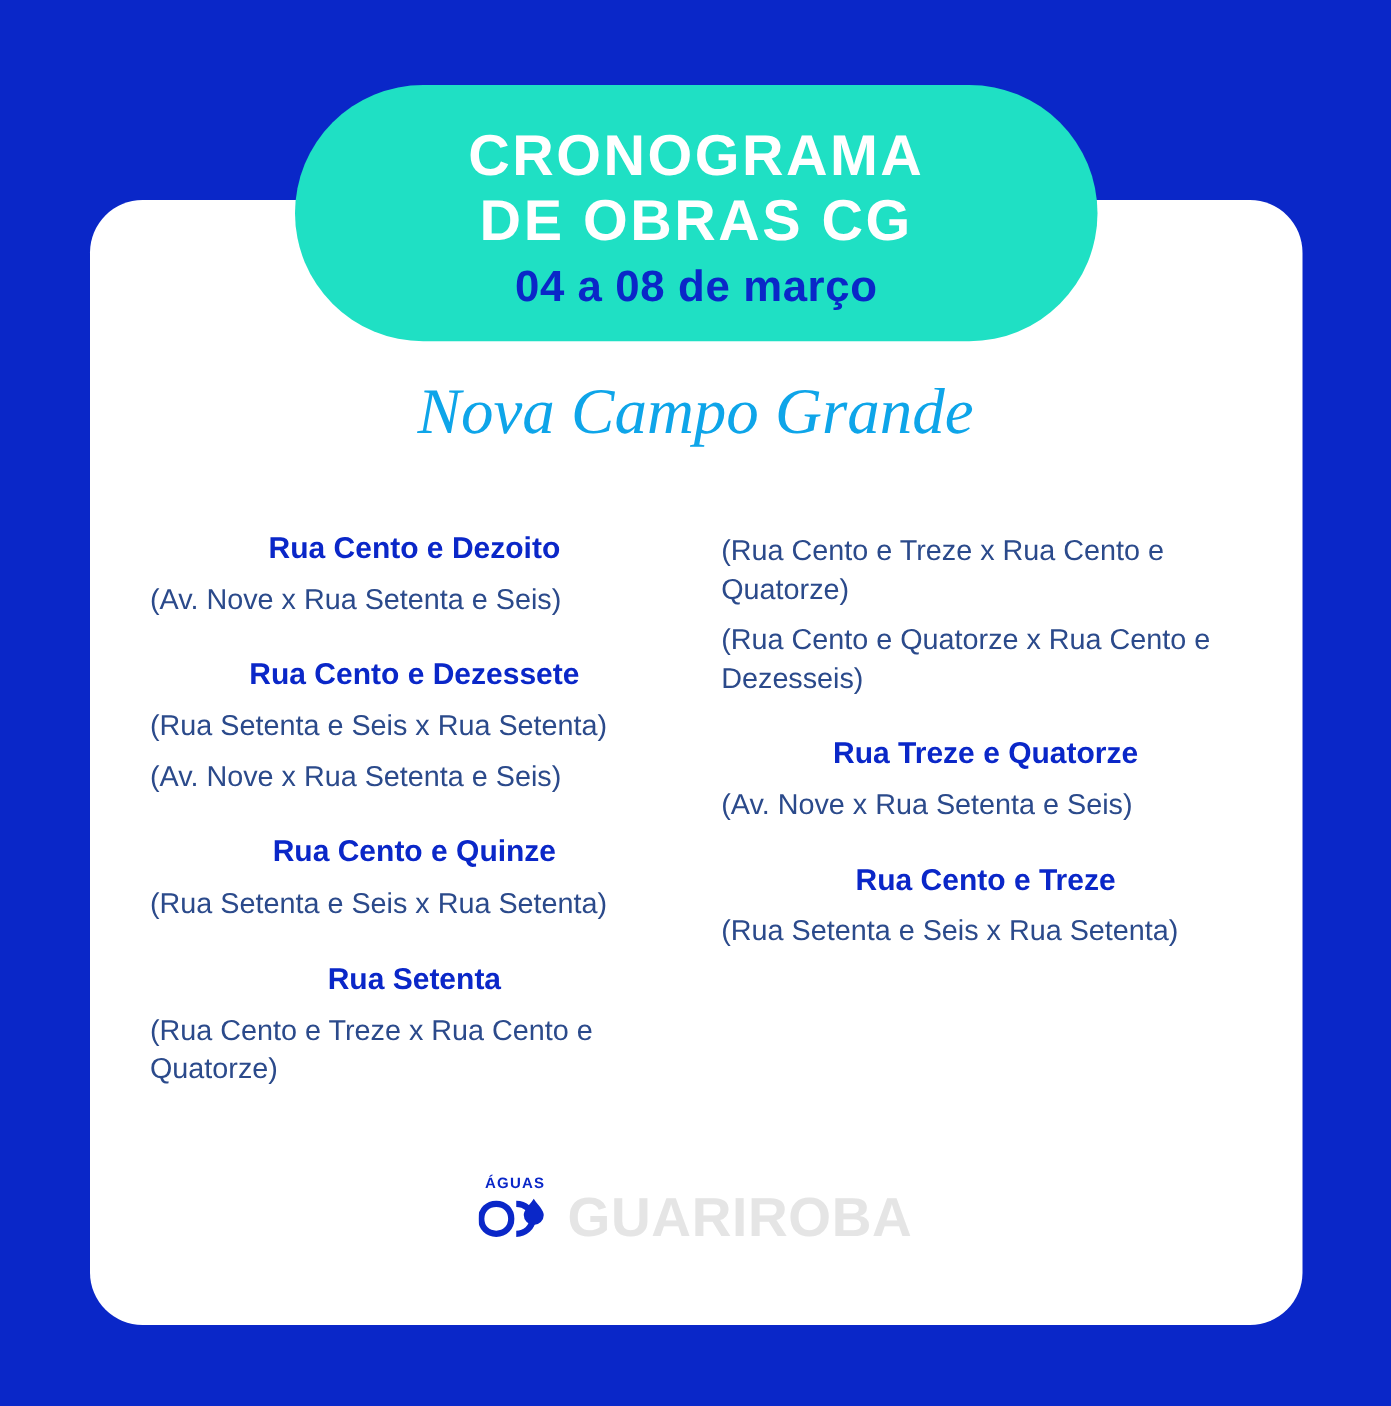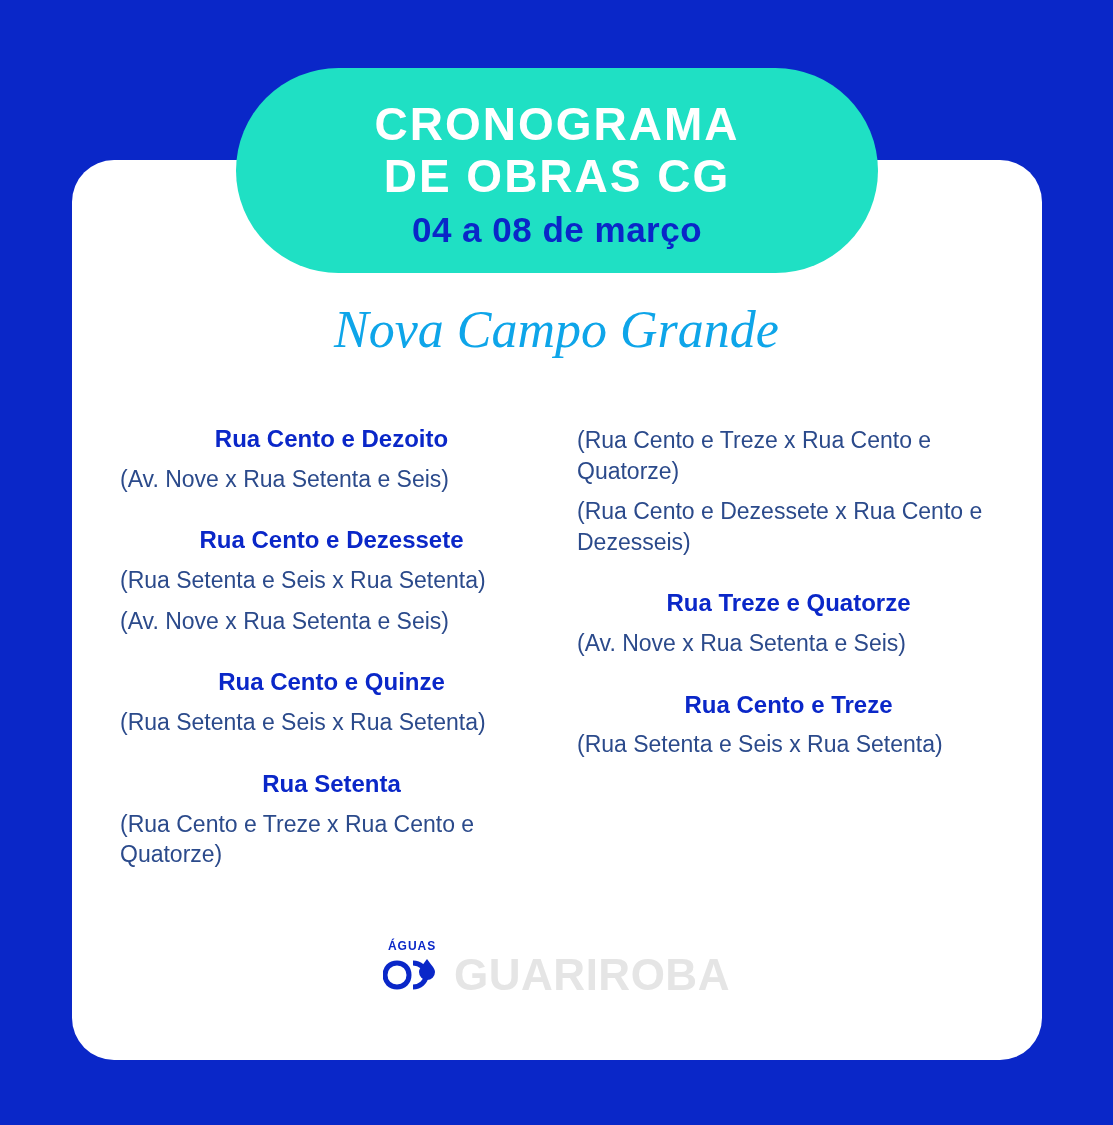--- a/index.html
+++ b/index.html
@@ -167,21 +167,21 @@
         <div class="street-name">Rua Cento e Dezessete</div>
         <div class="street-ref">(Rua Setenta e Seis x Rua Setenta)</div>
         <div class="street-ref">(Av. Nove x Rua Setenta e Seis)</div>
         <div class="street-name">Rua Cento e Quinze</div>
         <div class="street-ref">(Rua Setenta e Seis x Rua Setenta)</div>
         <div class="street-name">Rua Setenta</div>
         <div class="street-ref">(Rua Cento e Treze x Rua Cento e Quatorze)</div>
       </div>
     <div class="column" id="col1">
         <div class="street-ref">(Rua Cento e Treze x Rua Cento e Quatorze)</div>
-        <div class="street-ref">(Rua Cento e Dezessete x Rua Cento e Dezesseis)</div>
+        <div class="street-ref">(Rua Cento e Quatorze x Rua Cento e Dezesseis)</div>
         <div class="street-name">Rua Treze e Quatorze</div>
         <div class="street-ref">(Av. Nove x Rua Setenta e Seis)</div>
         <div class="street-name">Rua Cento e Treze</div>
         <div class="street-ref">(Rua Setenta e Seis x Rua Setenta)</div>
       </div>
   </div>
 
   <div class="logo">
     <div class="logo-row">
       <div class="logo-mark">

